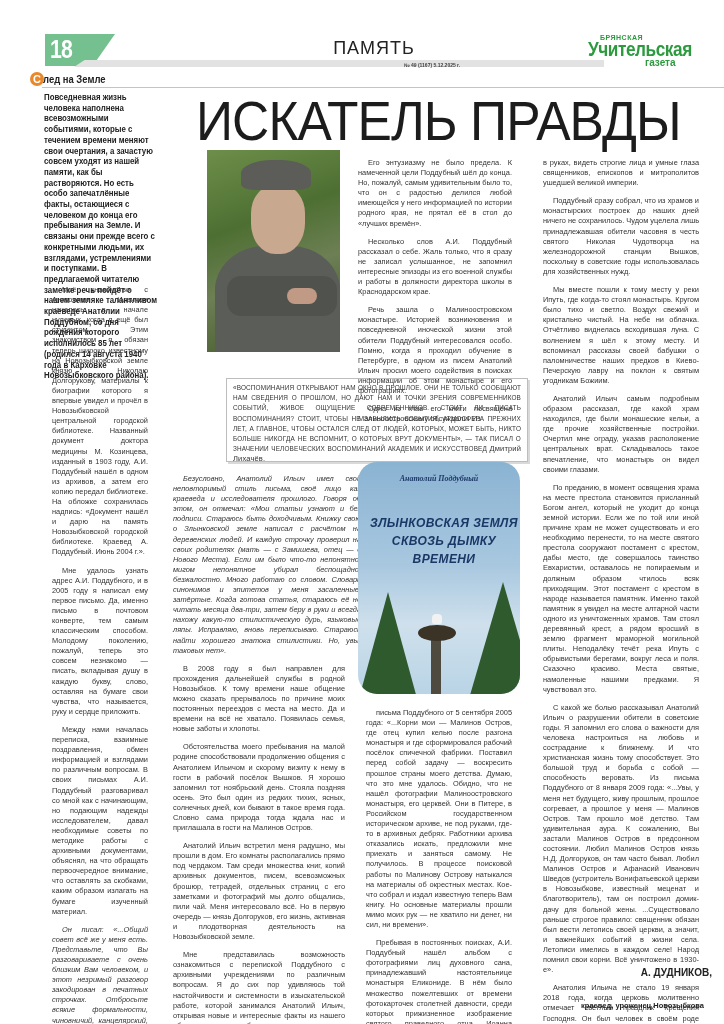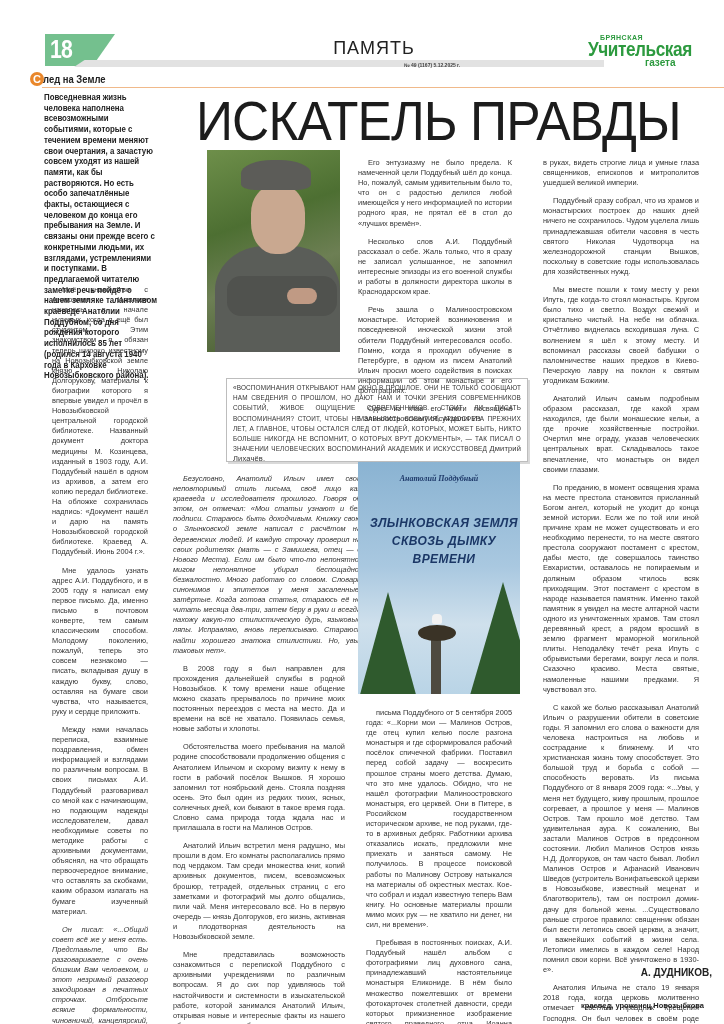--- a/index.html
+++ b/index.html
@@ -57,21 +57,21 @@
   .photo .hand { position: absolute; left: 80px; top: 138px; width: 30px; height: 16px; background: #c09a84; border-radius: 8px; }
 
   
   .quote { position: absolute; left: 226px; top: 378px; width: 302px; height: 84px; border: 1px solid #bdbdbd;
     box-shadow: 2px 2px 0 #d9d9d9; background: #fff; padding: 4px 6px; font-size: 6.4px; line-height: 10.2px; color: #333;
     letter-spacing: 0.15px; text-transform: uppercase; text-align: justify; }
   .quote .author { text-transform: none; font-size: 7.5px; }
 
   
   .book { position: absolute; left: 358px; top: 462px; width: 162px; height: 232px; overflow: hidden;
-    background: linear-gradient(180deg, #8ab3d2 0%, #a9c8e0 45%, #cfe0ec 70%, #b9d4e6 100%); }
+    background: linear-gradient(180deg, #8ab3d2 0%, #a9c8e0 45%, #cfe0ec 70%, #b9d4e6 100%); border-radius: 19px; }
   .book-author { position: absolute; left: 0; width: 162px; top: 12px; text-align: center; font-family: "Liberation Serif", serif;
     font-style: italic; font-weight: bold; font-size: 8px; color: #1f3a6a; }
   .book-title { position: absolute; left: 0; width: 172px; top: 52px; text-align: center; font-family: "Liberation Sans", sans-serif;
     font-style: italic; font-weight: bold; font-size: 12px; line-height: 18px; color: #1b3766; letter-spacing: 0.4px; }
   .tree { position: absolute; background: #2f5a2d; clip-path: polygon(50% 0, 100% 100%, 0 100%); }
   .pole { position: absolute; left: 73px; top: 175px; width: 10px; height: 60px; background: #4e4a40; }
   .nest { position: absolute; left: 60px; top: 163px; width: 38px; height: 16px; background: #3a3326; border-radius: 50%; }
   .stork { position: absolute; left: 74px; top: 152px; width: 10px; height: 10px; background: #f2f2f2; border-radius: 40% 40% 20% 20%; }
 
   
@@ -155,20 +155,20 @@
 
 <div class="col c3b" style="left:358px;top:700px;width:162px;">
   <p>письма Поддубного от 5 сентября 2005 года: «...Корни мои — Малинов Остров, где отец купил келью после разгона монастыря и где сформировался рабочий посёлок спичечной фабрики. Поставил перед собой задачу — воскресить прошлое страны моего детства. Думаю, что это мне удалось. Обидно, что не нашёл фотографии Малиноостровского монастыря, его церквей. Они в Питере, в Российском государственном историческом архиве, не под руками, где-то в архивных дебрях. Работники архива отказались искать, предложили мне приехать и заняться самому. Не получилось. В процессе поисковой работы по Малинову Острову натыкался на материалы об окрестных местах. Кое-что собрал и издал известную теперь Вам книгу. Но основные материалы прошли мимо моих рук — не хватило ни денег, ни сил, ни времени».</p>
   <p>Пребывая в постоянных поисках, А.И. Поддубный нашёл альбом с фотографиями лиц духовного сана, принадлежавший настоятельнице монастыря Еликониде. В нём было множество пожелтевших от времени фотокарточек столетней давности, среди которых прижизненное изображение святого праведного отца Иоанна Кронштадтского. Этот альбом мне пришлось держать</p>
 </div>
 
 <div class="col c4">
   <p class="noindent">в руках, видеть строгие лица и умные глаза священников, епископов и митрополитов ушедшей великой империи.</p>
   <p>Поддубный сразу собрал, что из храмов и монастырских построек до наших дней ничего не сохранилось. Чудом уцелела лишь принадлежавшая обители часовня в честь святого Николая Чудотворца на железнодорожной станции Вышков, поскольку в советские годы использовалась для хозяйственных нужд.</p>
   <p>Мы вместе пошли к тому месту у реки Ипуть, где когда-то стоял монастырь. Кругом было тихо и светло. Воздух свежий и кристально чистый. На небе ни облачка. Отчётливо виднелась всходившая луна. С волнением я шёл к этому месту. И вспоминал рассказы своей бабушки о паломничестве наших предков в Киево-Печерскую лавру на поклон к святым угодникам Божиим.</p>
-  <p>Анатолий Ильич самым подробным образом рассказал, где какой храм находился, где были монашеские кельи, а где прочие хозяйственные постройки. Очертил мне ограду, указав человеческих центральных врат. Складывалось такое впечатление, что монастырь он видел своими глазами.</p>
+  <p>Анатолий Ильич самым подробным образом рассказал, где какой храм находился, где были монашеские кельи, а где прочие хозяйственные постройки. Очертил мне ограду, указав расположение центральных врат. Складывалось такое впечатление, что монастырь он видел своими глазами.</p>
   <p>По преданию, в момент освящения храма на месте престола становится присланный Богом ангел, который не уходит до конца земной истории. Если же по той или иной причине храм не может существовать и его необходимо перенести, то на месте святого престола сооружают постамент с крестом, дабы место, где совершалось таинство Евхаристии, оставалось не попираемым и должным образом чтилось всяк приходящим. Этот постамент с крестом в народе называется памятник. Именно такой памятник я увидел на месте алтарной части одного из уничтоженных храмов. Там стоял деревянный крест, а рядом вросший в землю фрагмент мраморной могильной плиты. Неподалёку течёт река Ипуть с обрывистыми берегами, вокруг леса и поля. Сказочно красиво. Места святые, намоленные нашими предками. Я чувствовал это.</p>
   <p>С какой же болью рассказывал Анатолий Ильич о разрушении обители в советские годы. Я запомнил его слова о важности для человека настроиться на любовь и сострадание к ближнему. И что христианская жизнь тому способствует. Это большой труд и борьба с собой — способность веровать. Из письма Поддубного от 8 января 2009 года: «...Увы, у меня нет будущего, живу прошлым, прошлое согревает, а прошлое у меня — Малинов Остров. Там прошло моё детство. Там удивительная аура. К сожалению, Вы застали Малинов Остров в предсонном состоянии. Любил Малинов Остров князь Н.Д. Долгоруков, он там часто бывал. Любил Малинов Остров и Афанасий Иванович Шведов (устроитель Вонифатьевской церкви в Новозыбкове, известный меценат и благотворитель), там он построил домик-дачу для больной жены. ...Существовало раньше строгое правило: священник обязан был вести летопись своей церкви, а значит, и важнейших событий в жизни села. Летописи имелись в каждом селе! Народ помнил свои корни. Всё уничтожено в 1930-е».</p>
   <p>Анатолия Ильича не стало 19 января 2018 года, когда церковь молитвенно отмечает светлый праздник Крещения Господня. Он был человек в своём роде уникальный. О чём бы мы с ним ни говорили, что бы мы ни обсуждали, всегда получался живой разговор, где не было места безразличию и фальши. При всей своей замкнутости и внешнем одиночестве он был свободен в творчестве, то есть внутренне свободен и послушен лишь вдохновению. Одни из главных его секретов — умение слышать и слушать, отделять зёрна от плевел и неутомимая жажда поиска правды в истории, того, как это было на самом деле. И в этом его безусловный успех.</p>
 </div>
 
 <div class="sig-name">А. ДУДНИКОВ,</div>
 <div class="sig-role">краевед, уроженец Новозыбкова</div>
 
 </body></html>

